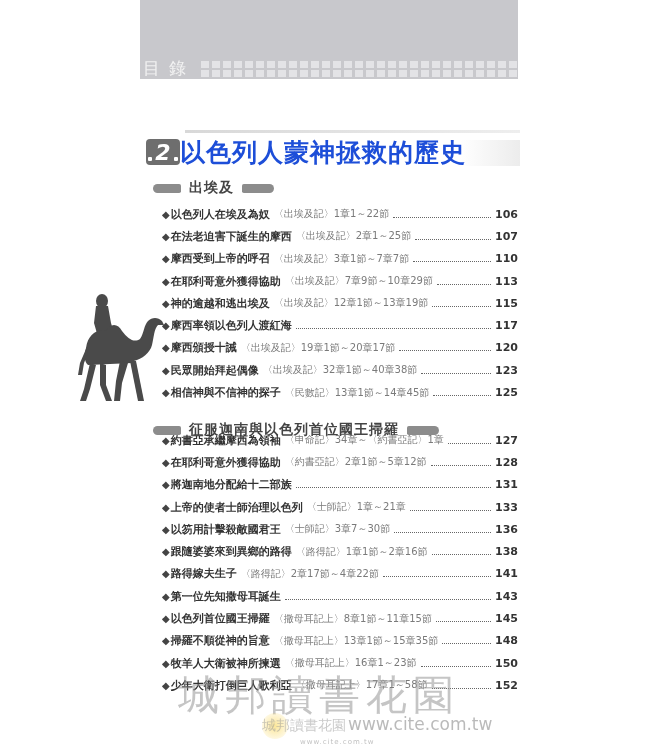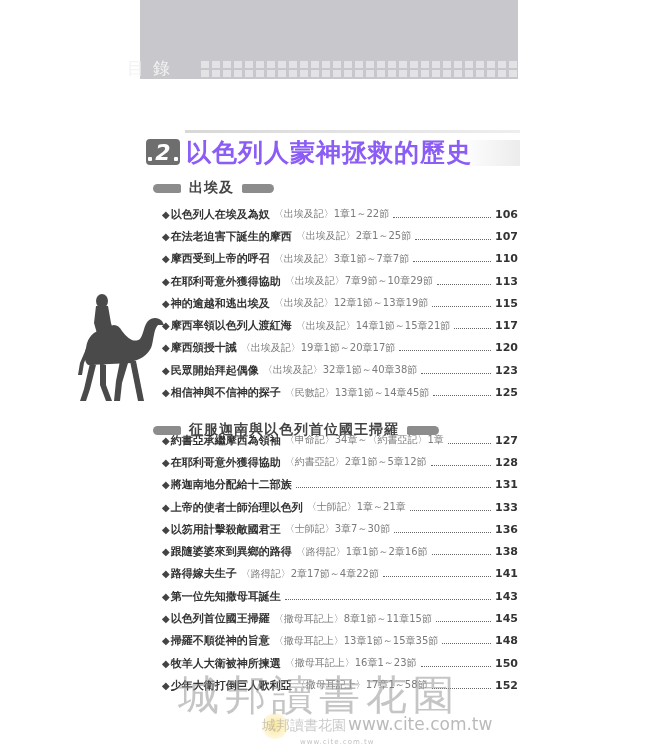--- a/index.html
+++ b/index.html
@@ -5,21 +5,21 @@
   html, body { margin: 0; padding: 0; }
   body {
     width: 650px; height: 750px; background: #ffffff; position: relative; overflow: hidden;
     font-family: "DejaVu Sans", "Liberation Sans", sans-serif;
   }
   .header-block {
     position: absolute; left: 140px; top: 0; width: 378px; height: 79px;
     background: #c8c8cc;
   }
   .header-label {
-    position: absolute; left: 127px; top: 57px; height: 22px; display: flex; align-items: center;
+    position: absolute; left: 143px; top: 57px; height: 22px; display: flex; align-items: center;
     color: #f2f2f2; font-size: 17px; letter-spacing: 9px;
   }
   .header-squares {
     position: absolute; left: 201px; top: 60px; width: 317px; height: 18px;
     background-image:
       linear-gradient(to right, #e3e3e6 0 8px, transparent 8px 11px),
       linear-gradient(to right, #e3e3e6 0 8px, transparent 8px 11px);
     background-size: 11px 7px, 11px 7px;
     background-position: 0 1px, 0 10px;
     background-repeat: repeat-x, repeat-x;
@@ -41,21 +41,21 @@
     font-weight: bold; font-size: 22px; font-style: italic; display: flex; align-items: center; justify-content: center;
     position: relative;
   }
   .chapter-badge::before {
     content: ""; position: absolute; left: 2px; bottom: 4px; width: 4px; height: 4px; background: #fff; border-radius: 1px;
   }
   .chapter-badge::after {
     content: ""; position: absolute; right: 2px; bottom: 4px; width: 4px; height: 4px; background: #fff; border-radius: 1px;
   }
   .chapter-title {
-    margin-left: 6px; font-size: 25px; font-weight: bold; color: #8b5cf6; letter-spacing: 1px;
+    font-size: 25px; font-weight: bold; color: #1d4ed8; letter-spacing: 1px;
   }
   .section-header {
     position: absolute; left: 153px; height: 20px; display: flex; align-items: center;
   }
   .section-pill {
     height: 9px; background: #8c8c8c; border-radius: 5px;
   }
   .section-pill.left { width: 28px; border-radius: 5px 2px 2px 5px; }
   .section-pill.right { width: 32px; border-radius: 2px 5px 5px 2px; }
   .section-label {
@@ -142,21 +142,20 @@
   <div class="toc-row">
       <span class="toc-bullet">◆</span>
       <span class="toc-title">神的逾越和逃出埃及</span>
       <span class="toc-ref">〈出埃及記〉12章1節～13章19節</span>
       <span class="toc-leader"></span>
       <span class="toc-page">115</span>
     </div>
   <div class="toc-row">
       <span class="toc-bullet">◆</span>
       <span class="toc-title">摩西率領以色列人渡紅海</span>
-      <span class="toc-ref">〈出埃及記〉14章1節～15章21節</span>
       <span class="toc-leader"></span>
       <span class="toc-page">117</span>
     </div>
   <div class="toc-row">
       <span class="toc-bullet">◆</span>
       <span class="toc-title">摩西頒授十誡</span>
       <span class="toc-ref">〈出埃及記〉19章1節～20章17節</span>
       <span class="toc-leader"></span>
       <span class="toc-page">120</span>
     </div>

